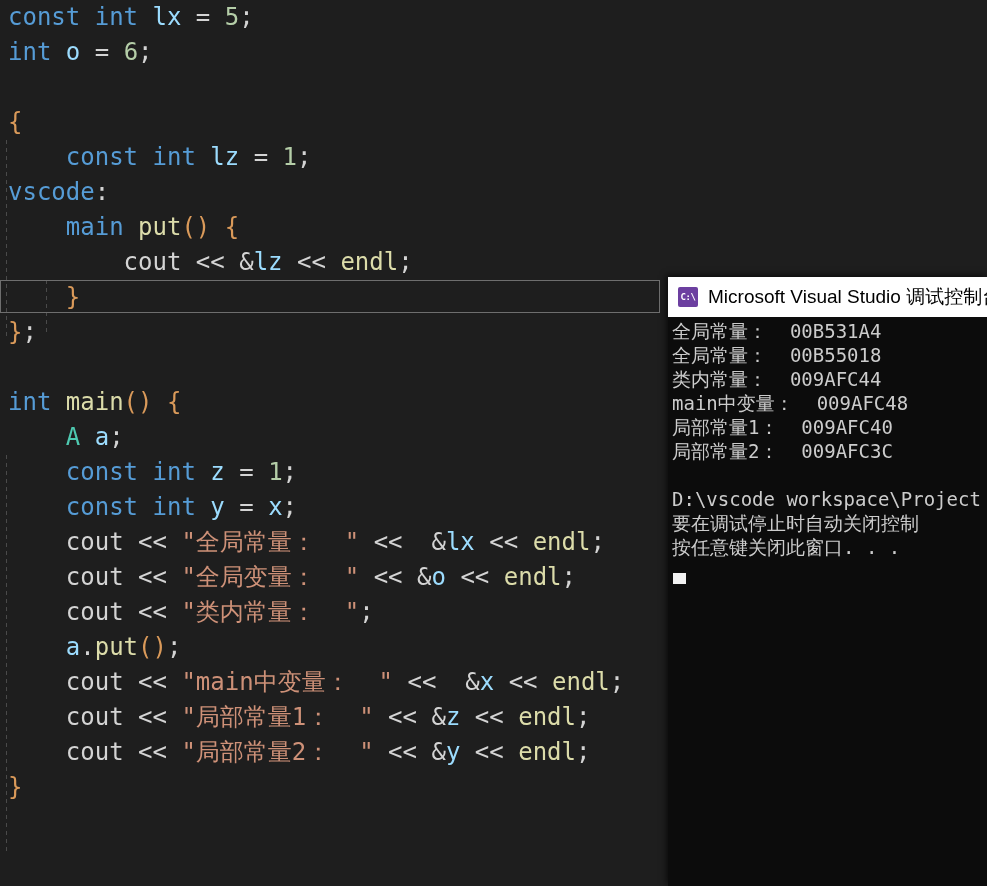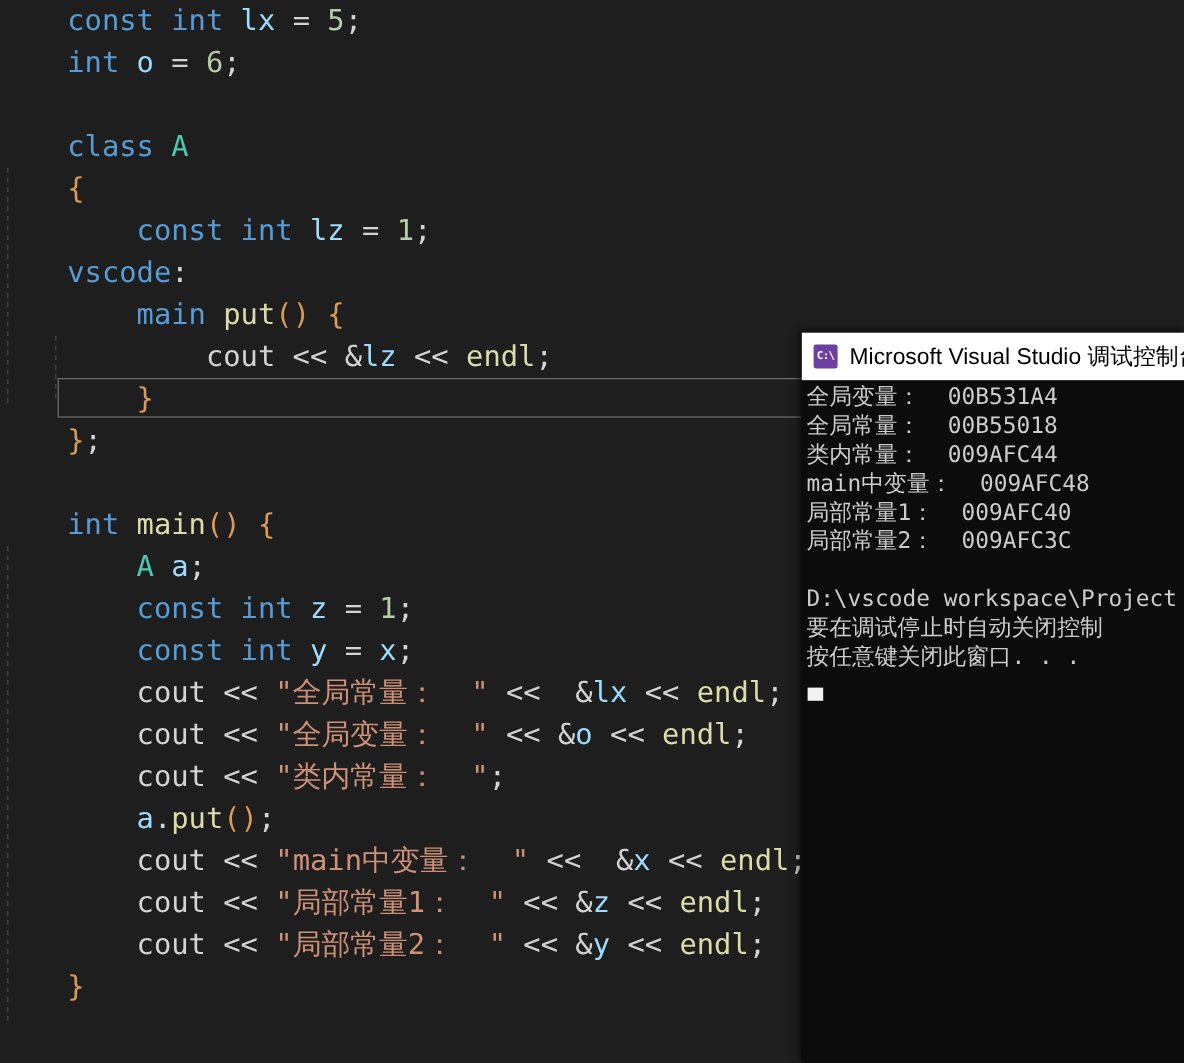--- a/index.html
+++ b/index.html
@@ -27,21 +27,20 @@
   }
   .code-line {
     position: relative;
     height: 35px;
     line-height: 35px;
     font-family: "DejaVu Sans Mono", monospace;
     font-size: 24px;
     white-space: pre;
     color: #d4d4d4;
     padding-left: 8px;
-    margin-left: 48px;
   }
   .code-line.highlight::before {
     content: "";
     position: absolute;
     left: 0px;
     top: 0px;
     width: 660px;
     height: 33px;
     border: 1px solid #6e6e6e;
     box-sizing: border-box;
@@ -142,21 +141,20 @@
 <div id="screen">
 
   <div id="editor">
     <div class="guide" style="left:6px;  top:140px; height:200px;"></div>
     <div class="guide" style="left:46px; top:280px; height:55px;"></div>
     <div class="guide" style="left:6px;  top:455px; height:400px;"></div>
     <div id="code-lines">
         <div class="code-line"><span class="kw">const</span><span class="punct"> </span><span class="kw">int</span><span class="punct"> </span><span class="ident">lx</span><span class="op"> = </span><span class="num">5</span><span class="punct">;</span></div>
         <div class="code-line"><span class="kw">int</span><span class="punct"> </span><span class="ident">o</span><span class="op"> = </span><span class="num">6</span><span class="punct">;</span></div>
         <div class="code-line">&nbsp;</div>
-        <div class="code-line"><span class="kw">class</span><span class="punct"> </span><span class="type-u">A</span></div>
         <div class="code-line"><span class="brace">{</span></div>
         <div class="code-line"><span class="punct">    </span><span class="kw">const</span><span class="punct"> </span><span class="kw">int</span><span class="punct"> </span><span class="ident">lz</span><span class="op"> = </span><span class="num">1</span><span class="punct">;</span></div>
         <div class="code-line"><span class="kw">vscode</span><span class="punct">:</span></div>
         <div class="code-line"><span class="punct">    </span><span class="kw">main</span><span class="punct"> </span><span class="fn">put</span><span class="brace">()</span><span class="punct"> </span><span class="brace">{</span></div>
         <div class="code-line"><span class="punct">        </span><span class="punct">cout</span><span class="punct"> </span><span class="op">&lt;&lt;</span><span class="punct"> </span><span class="op">&amp;</span><span class="ident">lz</span><span class="punct"> </span><span class="op">&lt;&lt;</span><span class="punct"> </span><span class="fn">endl</span><span class="punct">;</span></div>
         <div class="code-line highlight"><span class="punct">    </span><span class="brace">}</span></div>
         <div class="code-line"><span class="brace">}</span><span class="punct">;</span></div>
         <div class="code-line">&nbsp;</div>
         <div class="code-line"><span class="kw">int</span><span class="punct"> </span><span class="fn">main</span><span class="brace">()</span><span class="punct"> </span><span class="brace">{</span></div>
         <div class="code-line"><span class="punct">    </span><span class="type-u">A</span><span class="punct"> </span><span class="ident">a</span><span class="punct">;</span></div>
@@ -175,21 +173,21 @@
 
   <div id="console-window">
     <div id="console-titlebar">
       <div id="console-icon">
         <span>C:\</span>
       </div>
       <div id="console-title-text">Microsoft Visual Studio 调试控制台</div>
     </div>
     <div id="console-body">
       <div id="console-lines">
-          <div class="con-line">全局变量：  00B531A4</div>
+          <div class="con-line">全局常量：  00B531A4</div>
           <div class="con-line">全局常量：  00B55018</div>
           <div class="con-line">类内常量：  009AFC44</div>
           <div class="con-line">main中变量：  009AFC48</div>
           <div class="con-line">局部常量1：  009AFC40</div>
           <div class="con-line">局部常量2：  009AFC3C</div>
           <div class="con-line con-blank">&nbsp;</div>
           <div class="con-line">D:\vscode workspace\Project</div>
           <div class="con-line">要在调试停止时自动关闭控制</div>
           <div class="con-line">按任意键关闭此窗口. . .</div>
         </div>

